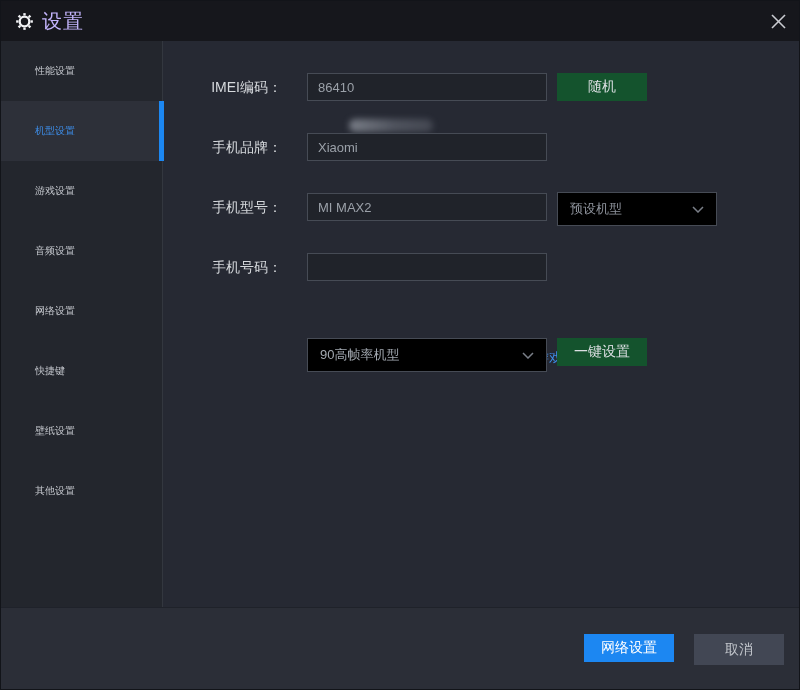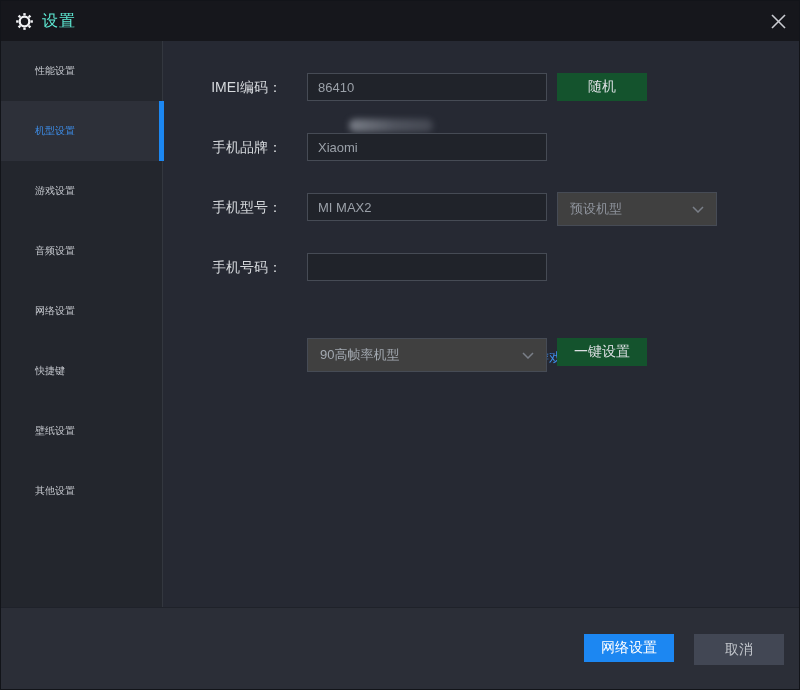--- a/index.html
+++ b/index.html
@@ -16,21 +16,21 @@
 
   
   .titlebar {
     position: absolute; left: 0; top: 0;
     width: 100%; height: 40px;
     background: #16171c;
     display: flex; align-items: center;
   }
   .titlebar .gear { margin-left: 15px; width: 17px; height: 17px; display: block; }
   .titlebar .title {
-    margin-left: 9px; color: #5eead4; font-size: 16px; letter-spacing: 1px;
+    margin-left: 9px; color: #c4b5fd; font-size: 20px; letter-spacing: 1px;
   }
   .close-btn {
     position: absolute; right: 0; top: 0;
     width: 42px; height: 40px;
     display: flex; align-items: center; justify-content: center;
     cursor: pointer;
   }
 
   
   .sidebar {
@@ -78,21 +78,21 @@
     position: absolute;
     width: 90px; height: 28px;
     background: #14532d;
     border: none;
     color: #dcdfe3; font-size: 14px;
     cursor: pointer;
   }
   .dropdown {
     position: absolute;
     height: 28px;
-    background: #404040;
+    background: #000000;
     border: 1px solid #464b55;
     display: flex; align-items: center; justify-content: space-between;
     padding: 16px 12px;
     font-size: 13px;
     cursor: pointer;
   }
   .dropdown .dd-text { color: #8f949d; }
   .dropdown.light .dd-text { color: #a2a8b0; }
 
   .blur-mask {

